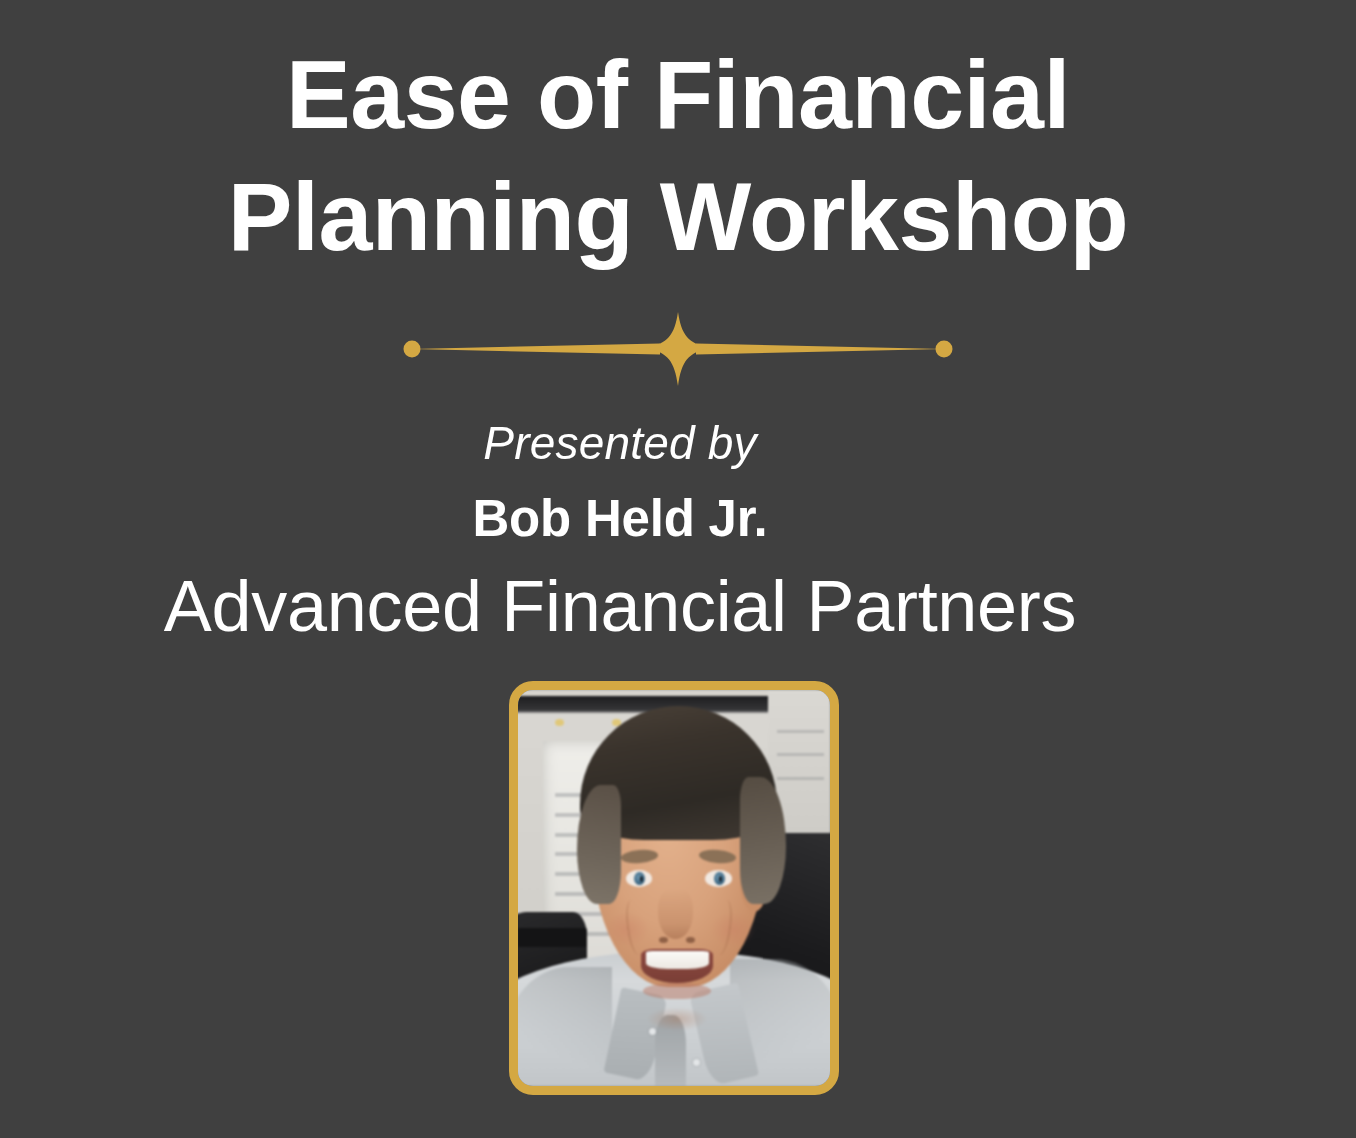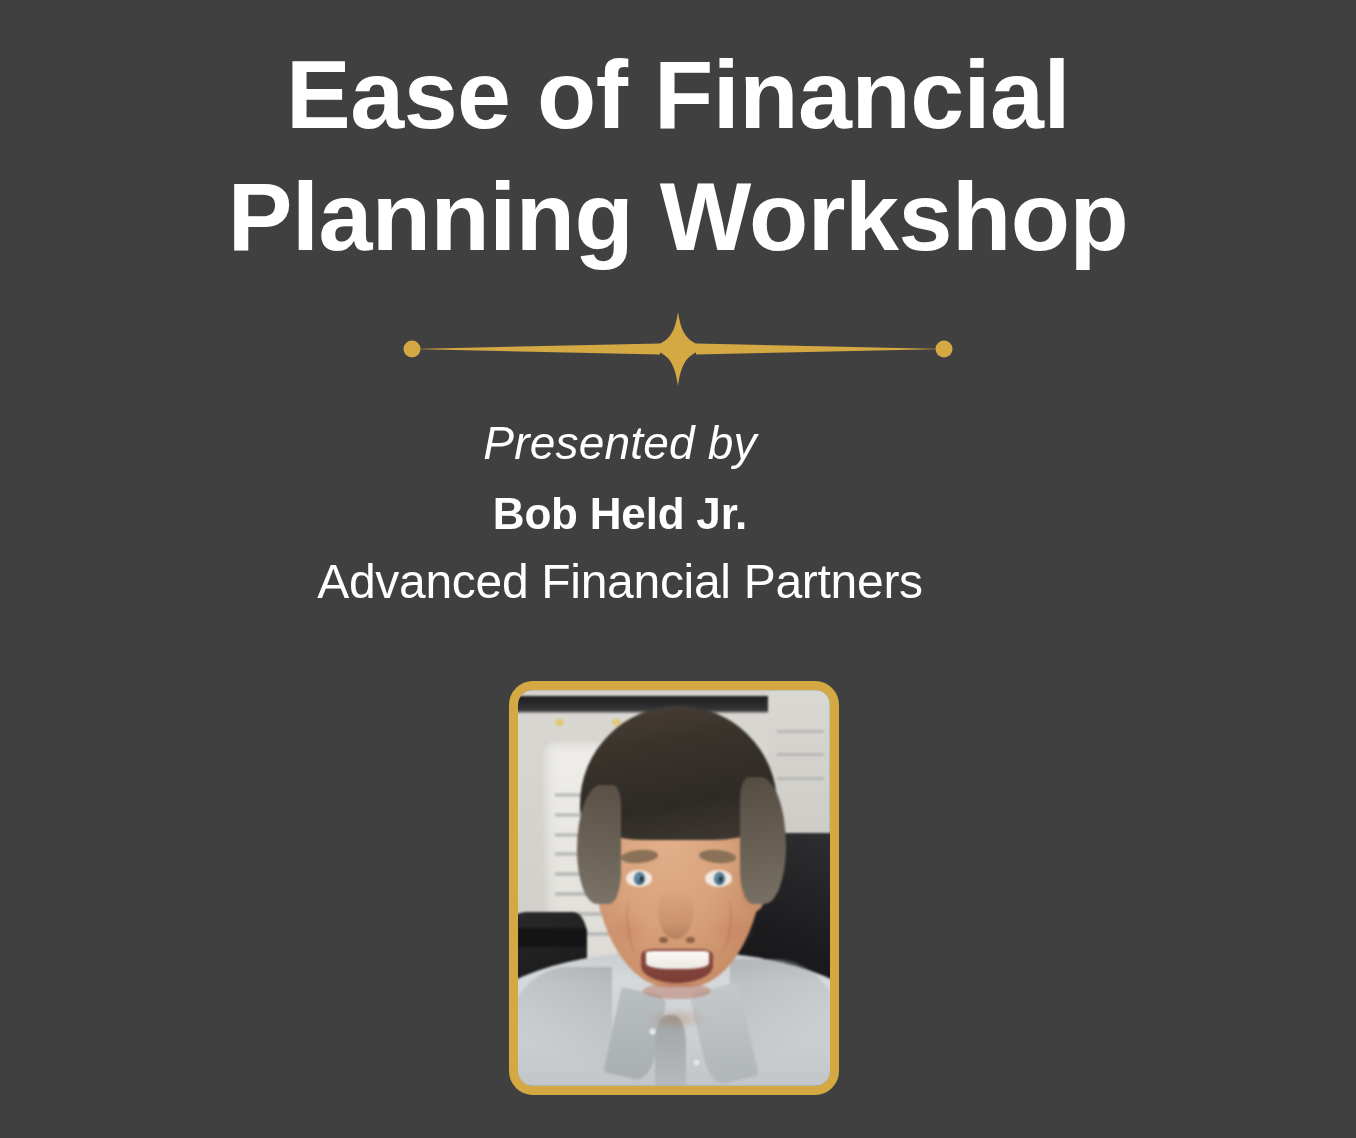--- a/index.html
+++ b/index.html
@@ -51,28 +51,28 @@
     color:#ffffff;
   }
   .presented-by {
     font-size:46px;
     font-style:italic;
     font-weight:normal;
     line-height:1.28;
     letter-spacing:0.2px;
   }
   .presenter-name {
-    font-size:44px;
+    font-size:51px;
     font-weight:bold;
     line-height:1.32;
     margin-top:12px;
     letter-spacing:-0.2px;
   }
   .presenter-org {
-    font-size:48px;
+    font-size:72px;
     font-weight:normal;
     line-height:1.3;
     margin-top:8px;
     letter-spacing:-0.3px;
   }
 
   
   .portrait-frame {
     position:absolute;
     left:509px; top:681px;

